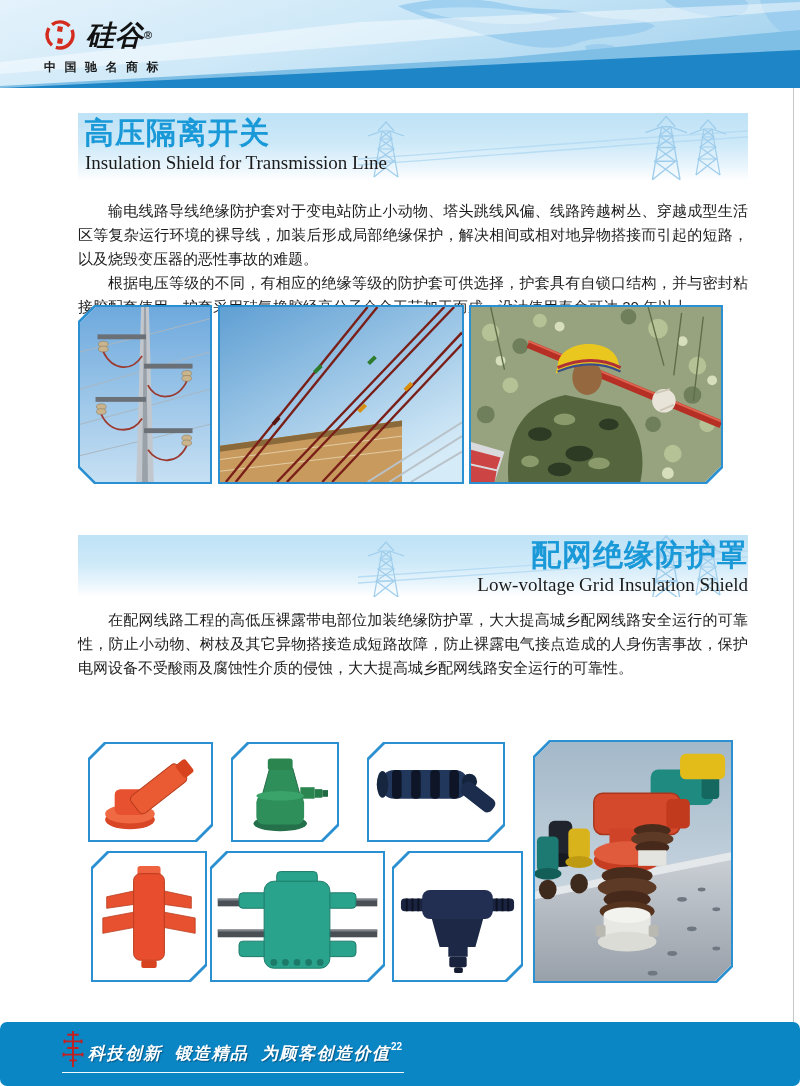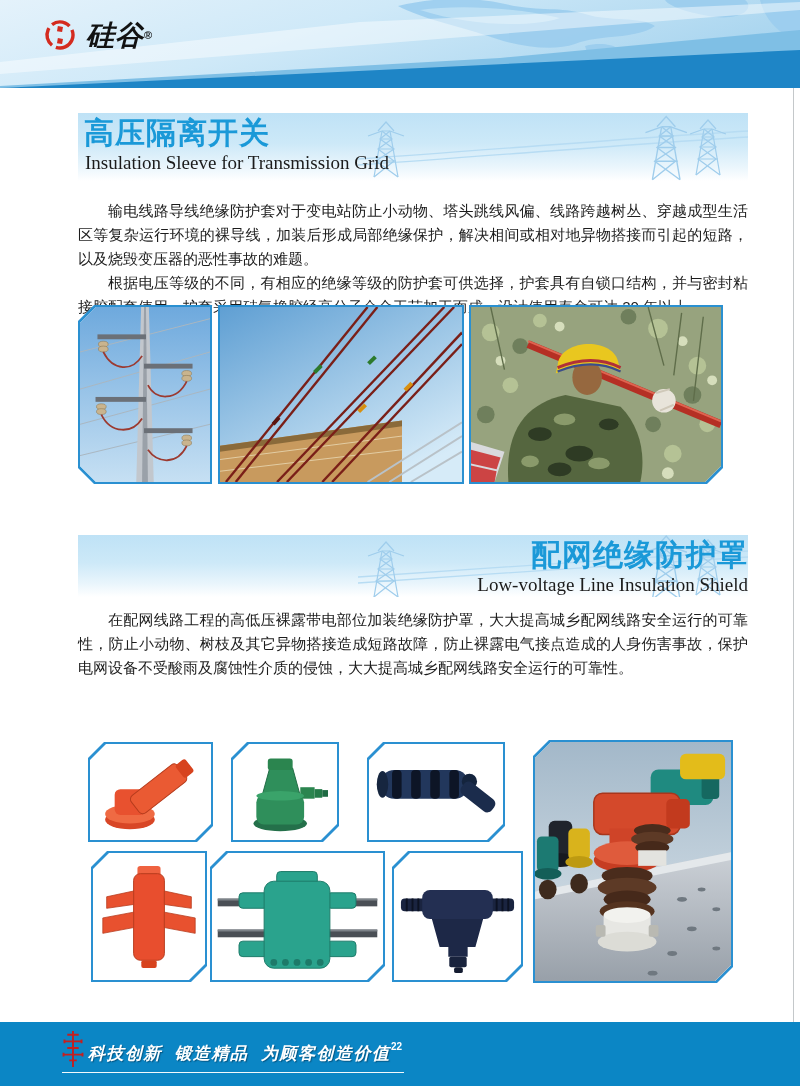--- a/index.html
+++ b/index.html
@@ -39,21 +39,21 @@
   .frame{position:absolute;}
   .frame>.bd{position:absolute;inset:0;background:#2a90d1;}
   .frame>.in{position:absolute;inset:2px;background:#fff;overflow:hidden;}
   .in>svg{display:block;width:100%;height:100%;}
   .cut-tlbr{clip-path:polygon(16px 0,100% 0,100% calc(100% - 16px),calc(100% - 16px) 100%,0 100%,0 16px);}
   .cut-l{clip-path:polygon(16px 0,100% 0,100% 100%,16px 100%,0 calc(100% - 16px),0 16px);}
   .cut-br{clip-path:polygon(0 0,100% 0,100% calc(100% - 16px),calc(100% - 16px) 100%,0 100%);}
   .pad .in>svg{margin:5px;width:calc(100% - 10px);height:calc(100% - 10px);}
 
   
-  .ftr{position:absolute;left:0;top:1022px;width:800px;height:64px;background:#0b86c5;}
+  .ftr{position:absolute;left:0;top:1022px;width:800px;height:64px;background:#0b86c5;border-radius:7px;}
   .slogan-wrap{position:absolute;left:62px;top:7px;display:flex;align-items:flex-end;
                border-bottom:1px solid rgba(255,255,255,.95);padding:0 14px 5px 0;}
   .ftr-icon{width:22px;height:38px;margin-right:4px;}
   .slogan{font-size:17px;font-weight:bold;font-style:italic;color:#fff;letter-spacing:1.5px;
           white-space:pre;text-shadow:1px 1px 1px rgba(0,50,80,.55);padding-bottom:2px;}
   .pageno{position:absolute;left:391px;top:19px;font-size:10px;font-weight:bold;color:#fff;}
 </style>
 </head>
 <body>
 
@@ -84,20 +84,21 @@
       <div class="logo-row">
         <svg class="logo-icon" viewBox="0 0 40 40">
           <circle cx="20" cy="19" r="13" stroke="#d42b1f" stroke-width="3.4" fill="none" stroke-dasharray="19 4.5 19 4.5" transform="rotate(24 20 19)"></circle>
           <rect x="17.4" y="10.5" width="5.2" height="5.2" fill="#d42b1f" transform="rotate(10 20 13)"></rect>
           <rect x="17.4" y="22.5" width="5.2" height="5.2" fill="#d42b1f" transform="rotate(10 20 25)"></rect>
         </svg>
         <div>
           <span class="brand">硅谷</span><sup class="reg">®</sup>
         </div>
       </div>
+      <div class="tagline">中国驰名商标</div>
     </div>
   </header>
 
   <div class="edge-line"></div>
 
   <svg width="0" height="0" style="position:absolute">
     <defs>
       <g id="lattice-tower" fill="none" stroke="#9fcdec" stroke-width="1.2">
         <path d="M8,60 L16,14 M32,60 L24,14"></path>
         <path d="M16,14 L24,14 M14,22 L26,22 M12,32 L28,32 M10,44 L30,44"></path>
@@ -110,21 +111,21 @@
 
   <div class="banner" id="banner1">
     <svg class="banner-art" viewBox="0 0 390 68" preserveAspectRatio="none">
       <path d="M0,46 C120,38 260,26 390,18" stroke="#b7dcf3" fill="none" stroke-width="1.3"></path>
       <path d="M0,52 C120,44 260,32 390,24" stroke="#b7dcf3" fill="none" stroke-width="1.3"></path>
       <use href="#lattice-tower" x="8" y="4"></use>
       <use href="#lattice-tower" x="248" y="-2" transform="scale(1.15)"></use>
       <use href="#lattice-tower" x="330" y="2"></use>
     </svg>
     <h2 class="t-zh">高压隔离开关</h2>
-    <h3 class="t-en">Insulation Sleeve for Transmission Grid</h3>
+    <h3 class="t-en">Insulation Shield for Transmission Line</h3>
   </div>
 
   <div class="paras" id="paras1">
     <p>输电线路导线绝缘防护套对于变电站防止小动物、塔头跳线风偏、线路跨越树丛、穿越成型生活区等复杂运行环境的裸导线，加装后形成局部绝缘保护，解决相间或相对地异物搭接而引起的短路，以及烧毁变压器的恶性事故的难题。</p>
     <p>根据电压等级的不同，有相应的绝缘等级的防护套可供选择，护套具有自锁口结构，并与密封粘接胶配套使用。护套采用硅氟橡胶经高分子合金工艺加工而成，设计使用寿命可达 20 年以上。</p>
   </div>
 
   <div class="frame" style="left:78px;top:305px;width:134px;height:179px;">
     <div class="bd cut-l"></div>
     <div class="in cut-l">
@@ -265,21 +266,21 @@
 
   <div class="banner" id="banner2">
     <svg class="banner-art" viewBox="0 0 390 62" preserveAspectRatio="none">
       <path d="M0,42 C120,34 260,24 390,16" stroke="#b7dcf3" fill="none" stroke-width="1.3"></path>
       <path d="M0,48 C120,40 260,30 390,22" stroke="#b7dcf3" fill="none" stroke-width="1.3"></path>
       <use href="#lattice-tower" x="8" y="2"></use>
       <use href="#lattice-tower" x="248" y="-4" transform="scale(1.15)"></use>
       <use href="#lattice-tower" x="330" y="0"></use>
     </svg>
     <h2 class="t-zh">配网绝缘防护罩</h2>
-    <h3 class="t-en">Low-voltage Line Insulation Shield</h3>
+    <h3 class="t-en">Low-voltage Grid Insulation Shield</h3>
   </div>
 
   <div class="paras" id="paras2">
     <p>在配网线路工程的高低压裸露带电部位加装绝缘防护罩，大大提高城乡配网线路安全运行的可靠性，防止小动物、树枝及其它异物搭接造成短路故障，防止裸露电气接点造成的人身伤害事故，保护电网设备不受酸雨及腐蚀性介质的侵蚀，大大提高城乡配网线路安全运行的可靠性。</p>
   </div>
 
   <div class="frame pad" style="left:88px;top:742px;width:125px;height:100px;">
     <div class="bd cut-tlbr"></div>
     <div class="in cut-tlbr">
       <svg viewBox="0 0 115 90">

